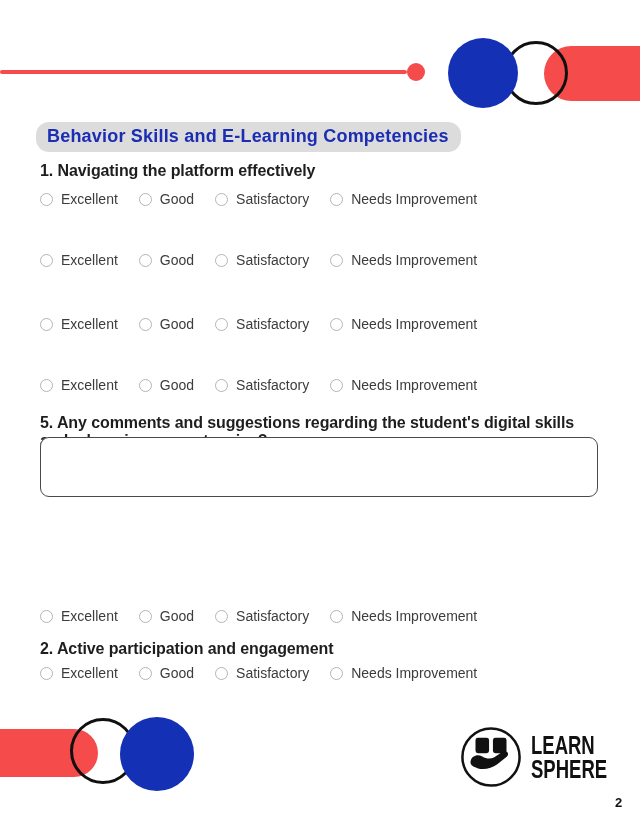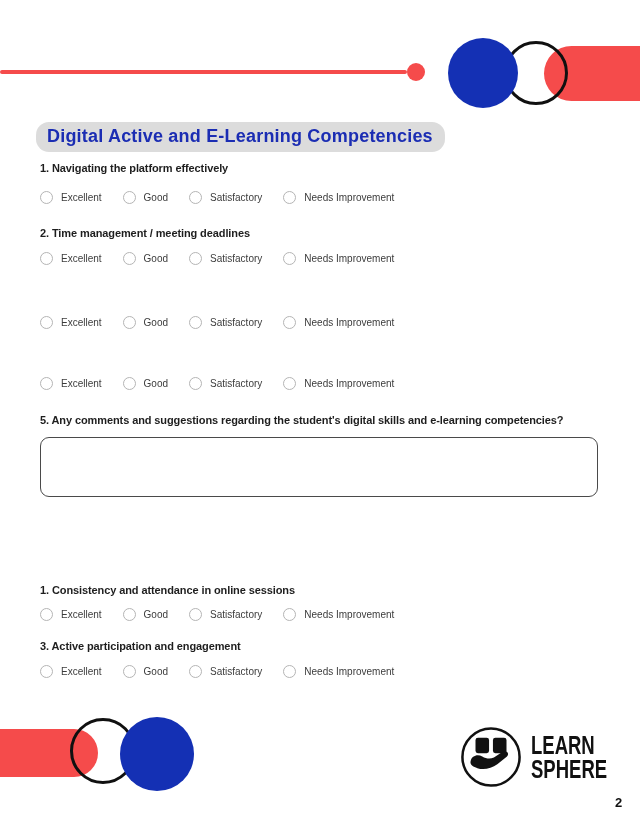--- a/index.html
+++ b/index.html
@@ -20,29 +20,29 @@
   .deco-circle-bottom { position:absolute; left:120px; top:717px; width:74px; height:74px; border-radius:50%; background:#1430b4; z-index:3; }
   
   .section-pill {
     position:absolute; left:36px; display:inline-block;
     background:#dcdcdc; border-radius:13px; padding:4px 12px 5px 11px;
     font-size:18px; font-weight:bold; color:#1b2db3; letter-spacing:0.2px;
   }
   
   .q-label {
     position:absolute; left:40px; width:560px;
-    font-size:11px; font-weight:bold; color:#1e1e1e; letter-spacing:-0.1px;
+    font-size:16px; font-weight:bold; color:#1e1e1e; letter-spacing:-0.1px;
   }
   .options-row { position:absolute; left:40px; display:flex; gap:21px; align-items:center; }
   .option { display:flex; align-items:center; gap:8px; cursor:pointer; }
   .radio {
     width:13px; height:13px; border:1.5px solid #b5b5b5; border-radius:50%;
     background:#fff; flex:0 0 auto;
   }
-  .option-label { font-size:10px; color:#3c3c3c; white-space:nowrap; }
+  .option-label { font-size:14px; color:#3c3c3c; white-space:nowrap; }
   .comment-box {
     position:absolute; left:40px; top:437px; width:558px; height:60px;
     border:1.5px solid #4a4a4a; border-radius:9px; background:#fff;
     resize:none; font-family:"Liberation Sans", sans-serif; font-size:13px; padding:8px; outline:none;
   }
   
   .logo { position:absolute; left:460px; top:726px; display:flex; align-items:center; gap:9px; z-index:4; }
   .logo-text { display:flex; flex-direction:column; transform:scaleX(0.74); transform-origin:left center; }
   .logo-line { font-size:25px; font-weight:bold; color:#111; line-height:0.97; letter-spacing:0px; }
   
@@ -52,21 +52,21 @@
 <body>
 
 <div class="page">
 
   <div class="deco-line"></div>
   <div class="deco-dot"></div>
   <div class="deco-red-pill-top"></div>
   <div class="deco-ring-top"></div>
   <div class="deco-circle-top"></div>
 
-  <div class="section-pill" style="top:122px">Digital Active and E-Learning Competencies</div>
+  <div class="section-pill" style="top:122px">Behavior Skills and E-Learning Competencies</div>
 
   <div class="q-label" style="top:162px">1. Navigating the platform effectively</div>
   <div class="options-row" style="top:191px">
     <label class="option">
         <span class="radio"></span>
         <span class="option-label">Excellent</span>
       </label>
     <label class="option">
         <span class="radio"></span>
         <span class="option-label">Good</span>
@@ -74,21 +74,20 @@
     <label class="option">
         <span class="radio"></span>
         <span class="option-label">Satisfactory</span>
       </label>
     <label class="option">
         <span class="radio"></span>
         <span class="option-label">Needs Improvement</span>
       </label>
   </div>
 
-  <div class="q-label" style="top:227px">2. Time management / meeting deadlines</div>
   <div class="options-row" style="top:252px">
     <label class="option">
         <span class="radio"></span>
         <span class="option-label">Excellent</span>
       </label>
     <label class="option">
         <span class="radio"></span>
         <span class="option-label">Good</span>
       </label>
     <label class="option">
@@ -136,41 +135,40 @@
     <label class="option">
         <span class="radio"></span>
         <span class="option-label">Needs Improvement</span>
       </label>
   </div>
 
   <div class="q-label" style="top:414px">5. Any comments and suggestions regarding the student's digital skills and e-learning competencies?</div>
   <textarea class="comment-box" aria-label="5. Any comments and suggestions regarding the student's digital skills and e-learning competencies?" style=""></textarea>
 
 
-  <div class="q-label" style="top:584px">1. Consistency and attendance in online sessions</div>
   <div class="options-row" style="top:608px">
     <label class="option">
         <span class="radio"></span>
         <span class="option-label">Excellent</span>
       </label>
     <label class="option">
         <span class="radio"></span>
         <span class="option-label">Good</span>
       </label>
     <label class="option">
         <span class="radio"></span>
         <span class="option-label">Satisfactory</span>
       </label>
     <label class="option">
         <span class="radio"></span>
         <span class="option-label">Needs Improvement</span>
       </label>
   </div>
 
-  <div class="q-label" style="top:640px">3. Active participation and engagement</div>
+  <div class="q-label" style="top:640px">2. Active participation and engagement</div>
   <div class="options-row" style="top:665px">
     <label class="option">
         <span class="radio"></span>
         <span class="option-label">Excellent</span>
       </label>
     <label class="option">
         <span class="radio"></span>
         <span class="option-label">Good</span>
       </label>
     <label class="option">

